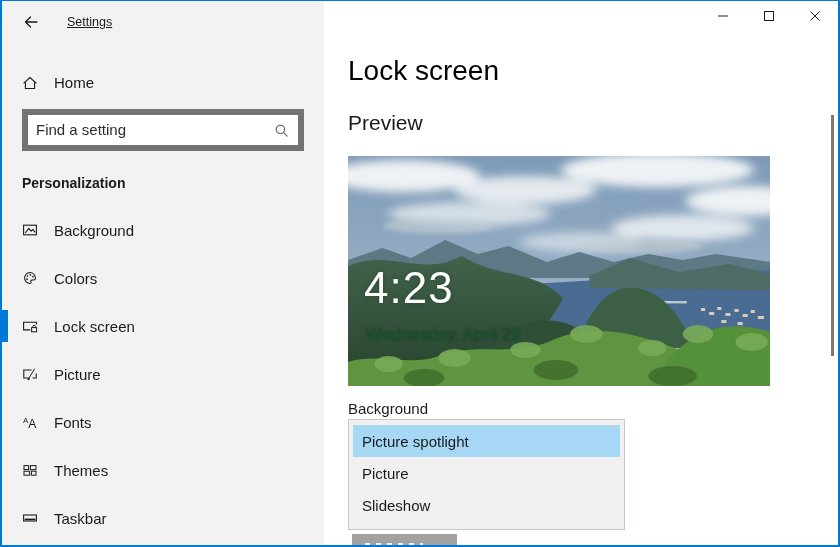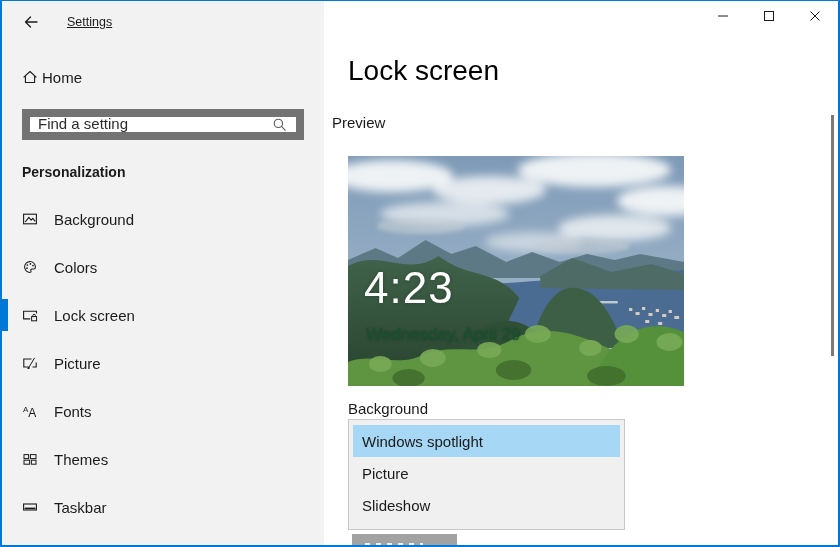--- a/index.html
+++ b/index.html
@@ -7,46 +7,46 @@
               font-family:"Liberation Sans","DejaVu Sans",sans-serif; color:#1b1b1b; }
   .window { position:relative; width:840px; height:547px; display:flex;
             border:2px solid #0078d7; border-top-width:1px; overflow:hidden; background:#fff; }
 
   
   .sidebar { width:322px; flex-shrink:0; background:#f2f2f2; position:relative; }
   .sb-header { display:flex; align-items:center; padding:13px 0 0 20px; height:29px;text-decoration:underline; }
   .back-btn { width:18px; height:16px; cursor:pointer; background:none; border:none; padding:0; }
   .back-btn svg { width:16px; height:16px; }
   .app-title { margin-left:27px; font-size:12.5px; }
-  .home-row { display:flex; align-items:center; gap:4px; margin:33px 0 0 20px; height:28px;
+  .home-row { display:flex; align-items:flex-end; gap:16px; margin:33px 0 0 20px; height:28px;
               font-size:15px; cursor:pointer; }
-  .search-box { margin:18px 20px 0 20px; height:31px; background:#fff;
-                border:8px solid #737373; display:flex; align-items:center; }
+  .search-box { margin:18px 20px 0 20px; height:42px; background:#fff;
+                border:6px solid #737373; display:flex; align-items:center; }
   .search-box input { flex:1; border:none; outline:none; background:transparent;
                       font-family:inherit; font-size:15px; padding:0 6px 2px 8px; color:#1b1b1b; }
   .search-box input::placeholder { color:#2c2c2c; opacity:1; }
   .search-icon { width:15px; height:15px; margin-right:9px; flex-shrink:0; }
   .section-header { margin:24px 0 8px 20px; font-size:14px; font-weight:bold; line-height:17px; }
   .nav { margin-top:14px; }
   .nav-item { position:relative; height:48px; display:flex; align-items:center; gap:16px;
               padding-left:20px; font-size:15px; cursor:pointer; }
   .nav-item.selected::before { content:""; position:absolute; left:0; top:8px;
                                width:6px; height:32px; background:#0078d7; }
   .icon16 { width:16px; height:16px; flex-shrink:0; }
   .icon16 svg, .search-icon svg { display:block; width:100%; height:100%; }
 
   
   .main { flex:1; background:#fff; position:relative; }
   .win-controls { position:absolute; top:0; right:0; display:flex; z-index:5; }
   .win-btn { width:46px; height:30px; background:none; border:none; display:flex;
              align-items:center; justify-content:center; cursor:pointer; }
   .win-btn svg { width:10px; height:10px; }
   .page-title { margin:52px 0 0 24px; font-size:28px; font-weight:300; line-height:36px; color:#000; }
-  .preview-heading { margin:24px 0 0 8px; font-size:15px; line-height:20px; }
-  .preview-img { position:relative; margin:23px 0 0 24px; width:336px; height:230px; overflow:hidden; }
+  .preview-heading { margin:24px 0 0 24px; font-size:21px; line-height:20px; }
+  .preview-img { position:relative; margin:23px 0 0 24px; width:422px; height:230px; overflow:hidden; }
   .preview-img svg.scene { position:absolute; inset:0; width:100%; height:100%; }
   .clock-time { position:absolute; left:16px; top:108px; font-size:44px; font-weight:300;
                 color:#fff; line-height:48px; letter-spacing:1px; text-shadow:0 0 4px rgba(0,0,0,.25); }
   .clock-date { position:absolute; left:18px; top:169px; font-size:17px; font-weight:300;
                 color:#14532d; text-shadow:0 0 3px rgba(0,0,0,.3); }
   .bg-label { margin:13px 0 0 24px; font-size:15px; line-height:20px; }
   .dropdown { margin:0 0 0 24px; width:277px; background:#f0f0f0;
               border:1px solid #c3c8cc; padding:5px 4px 8px 4px; }
   .option { height:32px; display:flex; align-items:center; padding-left:9px;
             font-size:15px; cursor:pointer; }
@@ -274,21 +274,21 @@
           <ellipse cx="320" cy="220" rx="24" ry="10"></ellipse>
         </g>
       </svg>
       <div class="clock-time">4:23</div>
       <div class="clock-date">Wednesday, April 29</div>
     </div>
 
     <div class="bg-label">Background</div>
 
     <div class="dropdown">
-      <div class="option selected">Windows spotlight</div>
+      <div class="option selected">Picture spotlight</div>
       <div class="option">Picture</div>
       <div class="option">Slideshow</div>
     </div>
 
     <div class="combobox-partial">
       <div class="glyphs"></div>
     </div>
 
     <div class="scrollbar-thumb"></div>
   </div>

